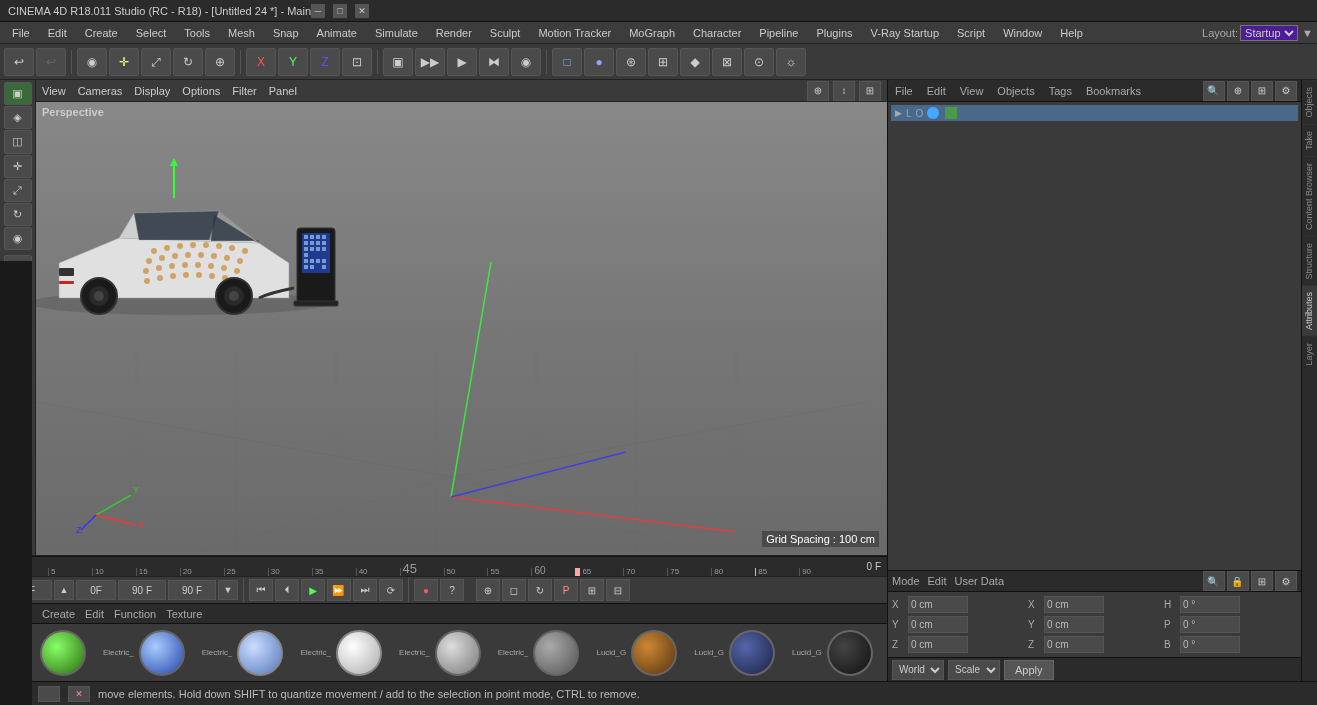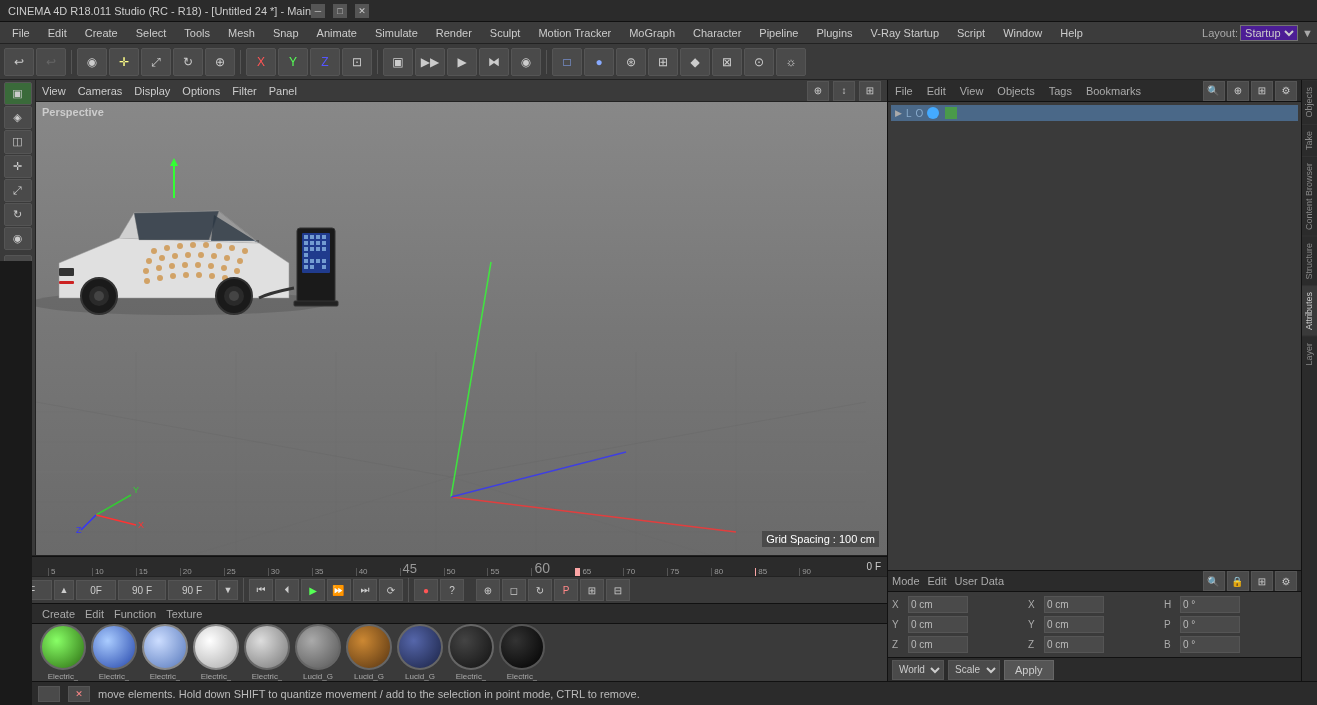--- a/index.html
+++ b/index.html
@@ -406,23 +406,22 @@
       flex: 1;
       display: flex;
       align-items: center;
       padding: 3px 4px;
       gap: 5px;
       overflow-x: auto;
       position: relative;
     }
     .mat-item {
       display: flex;
-      flex-direction: column;
-      align-items: center;
-      gap: 2px;
+      align-items: center;
+      gap: 17px;
     }
     .mat-label {
       font-size: 8px;
       color: #aaa;
       max-width: 50px;
       text-align: center;
       overflow: hidden;
       white-space: nowrap;
       text-overflow: ellipsis;
     }
@@ -734,21 +733,21 @@
             <div style="flex:1;border-left:1px solid #555;height:8px;display:flex;align-items:flex-end;padding-left:2px;font-size:8px;color:#999;">10</div>
             <div style="flex:1;border-left:1px solid #555;height:8px;display:flex;align-items:flex-end;padding-left:2px;font-size:8px;color:#999;">15</div>
             <div style="flex:1;border-left:1px solid #555;height:8px;display:flex;align-items:flex-end;padding-left:2px;font-size:8px;color:#999;">20</div>
             <div style="flex:1;border-left:1px solid #555;height:8px;display:flex;align-items:flex-end;padding-left:2px;font-size:8px;color:#999;">25</div>
             <div style="flex:1;border-left:1px solid #555;height:8px;display:flex;align-items:flex-end;padding-left:2px;font-size:8px;color:#999;margin-top:32px;">30</div>
             <div style="flex:1;border-left:1px solid #555;height:8px;display:flex;align-items:flex-end;padding-left:2px;font-size:8px;color:#999;">35</div>
             <div style="flex:1;border-left:1px solid #555;height:8px;display:flex;align-items:flex-end;padding-left:2px;font-size:8px;color:#999;">40</div>
             <div style="flex:1;border-left:1px solid #555;height:8px;display:flex;align-items:flex-end;padding-left:2px;font-size:13px;color:#999;">45</div>
             <div style="flex:1;border-left:1px solid #555;height:8px;display:flex;align-items:flex-end;padding-left:2px;font-size:8px;color:#999;">50</div>
             <div style="flex:1;border-left:1px solid #555;height:8px;display:flex;align-items:flex-end;padding-left:2px;font-size:8px;color:#999;">55</div>
-            <div style="flex:1;border-left:1px solid #555;height:8px;display:flex;align-items:flex-end;padding-left:2px;font-size:14px;color:#999;">60</div>
+            <div style="flex:1;border-left:1px solid #555;height:8px;display:flex;align-items:flex-end;padding-left:2px;font-size:10px;color:#999;">60</div>
             <div style="flex:1;border-left:5px solid #fca5a5;height:8px;display:flex;align-items:flex-end;padding-left:2px;font-size:8px;color:#999;">65</div>
             <div style="flex:1;border-left:1px solid #555;height:8px;display:flex;align-items:flex-end;padding-left:2px;font-size:8px;color:#999;">70</div>
             <div style="flex:1;border-left:1px solid #555;height:8px;display:flex;align-items:flex-end;padding-left:2px;font-size:8px;color:#999;">75</div>
             <div style="flex:1;border-left:1px solid #555;height:8px;display:flex;align-items:flex-end;padding-left:2px;font-size:8px;color:#999;">80</div>
             <div style="flex:1;border-left:1px solid #fca5a5;height:8px;display:flex;align-items:flex-end;padding-left:2px;font-size:8px;color:#999;">85</div>
             <div style="flex:1;border-left:1px solid #555;height:8px;display:flex;align-items:flex-end;padding-left:2px;font-size:8px;color:#999;">90</div>
           </div>
         </div>
 
         <div id="play-toolbar" style="height:28px;background:#3a3a3a;display:flex;align-items:center;padding:0 4px;gap:2px;border-top:1px solid #222;">

